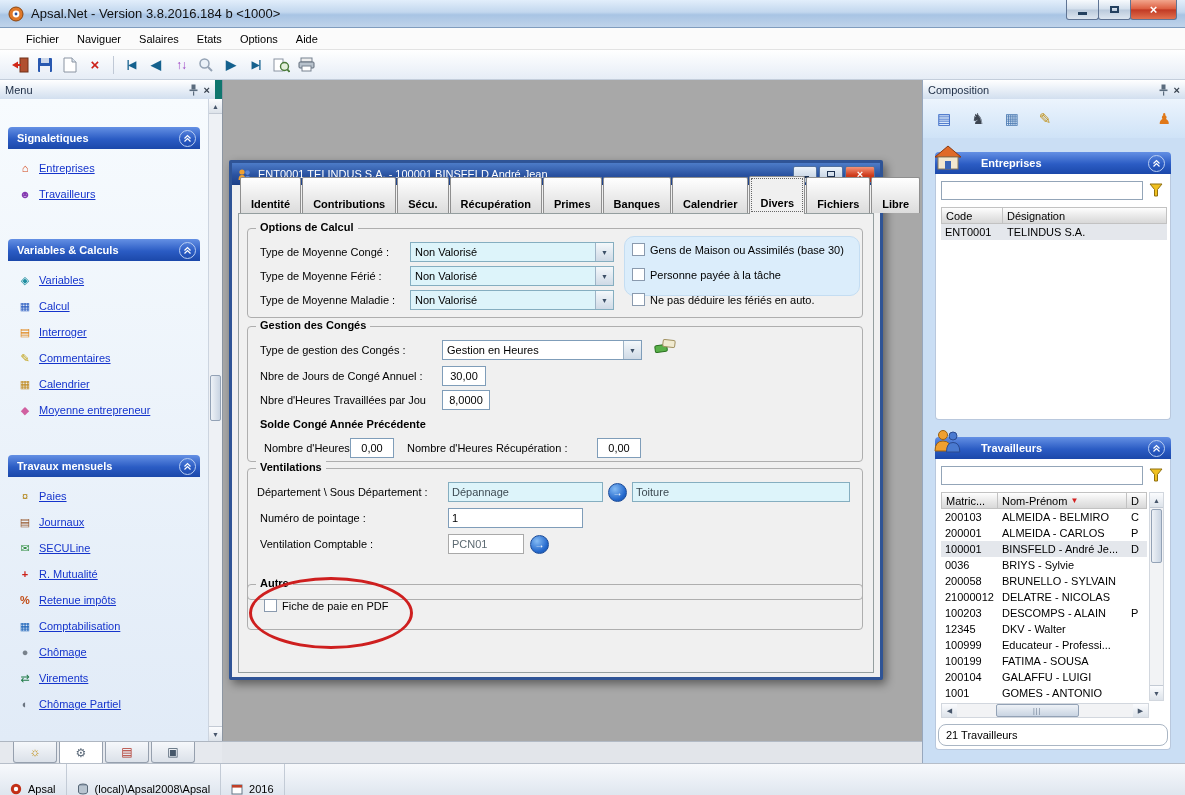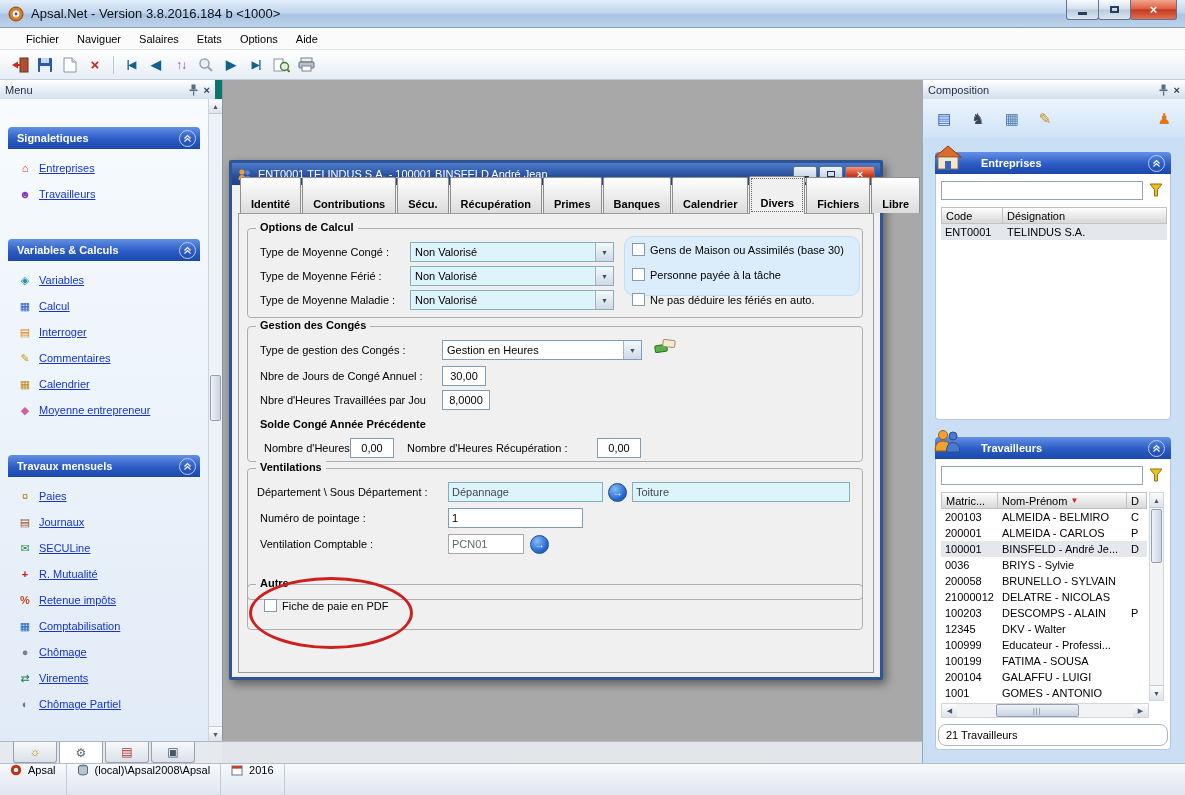--- a/index.html
+++ b/index.html
@@ -146,21 +146,21 @@
   .hthumb{position:absolute;left:22%;width:46%;top:0;bottom:0;background:linear-gradient(#eef2f7,#c9d4e2);
     border:1px solid #93a2b6;border-radius:2px;display:flex;align-items:center;justify-content:center;
     font-size:7px;color:#6e7f94;letter-spacing:1px;}
   .count-box{position:absolute;background:#fff;border:1px solid #aab6c4;border-radius:8px;
     display:flex;align-items:center;padding:0 7px;box-sizing:border-box;}
 
   
   #statusbar{position:absolute;left:0;top:763px;width:1185px;height:32px;
     background:linear-gradient(#f7f9fc,#dfe6ef);border-top:1px solid #b6bec9;display:flex;
     align-items:center;box-sizing:border-box;z-index:3;}
-  .sb-pane{height:100%;display:flex;align-items:flex-start;gap:6px;padding:0 10px;border-right:1px solid #c3cbd6;}
+  .sb-pane{height:100%;display:flex;align-items:flex-end;gap:6px;padding:0 10px;border-right:1px solid #c3cbd6;}
 </style>
 </head>
 <body>
 
 <div id="titlebar">
   <span>
     <svg width="16" height="16">
         <circle cx="8" cy="8" r="7" fill="#e07828" stroke="#8a4510"></circle>
         <circle cx="8" cy="8" r="3.4" fill="#fff"></circle>
         <circle cx="8" cy="8" r="1.4" fill="#2a52a0"></circle>

